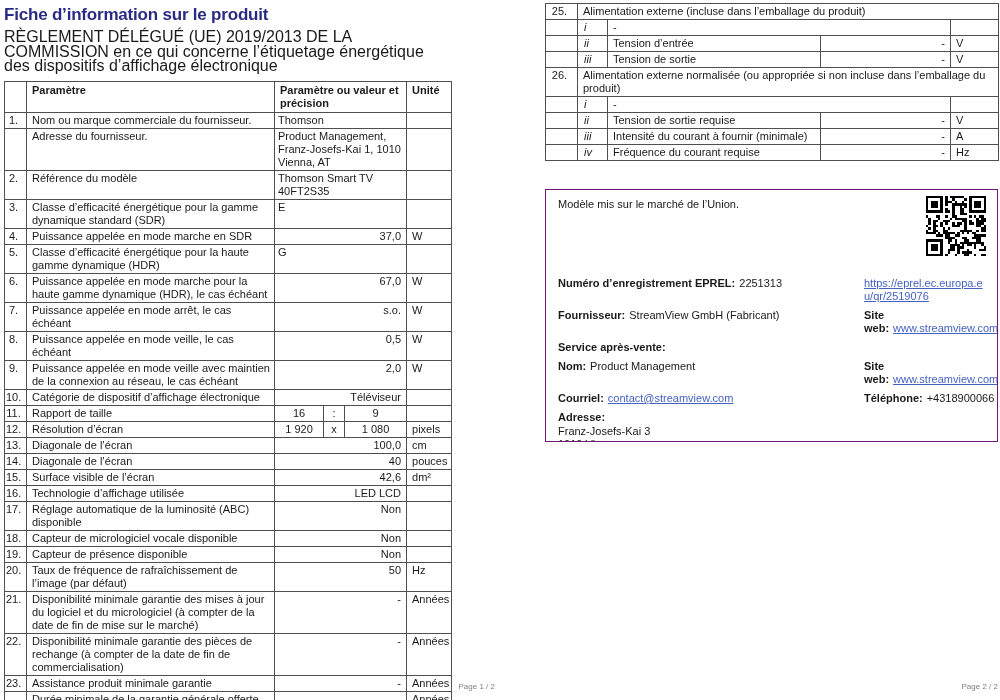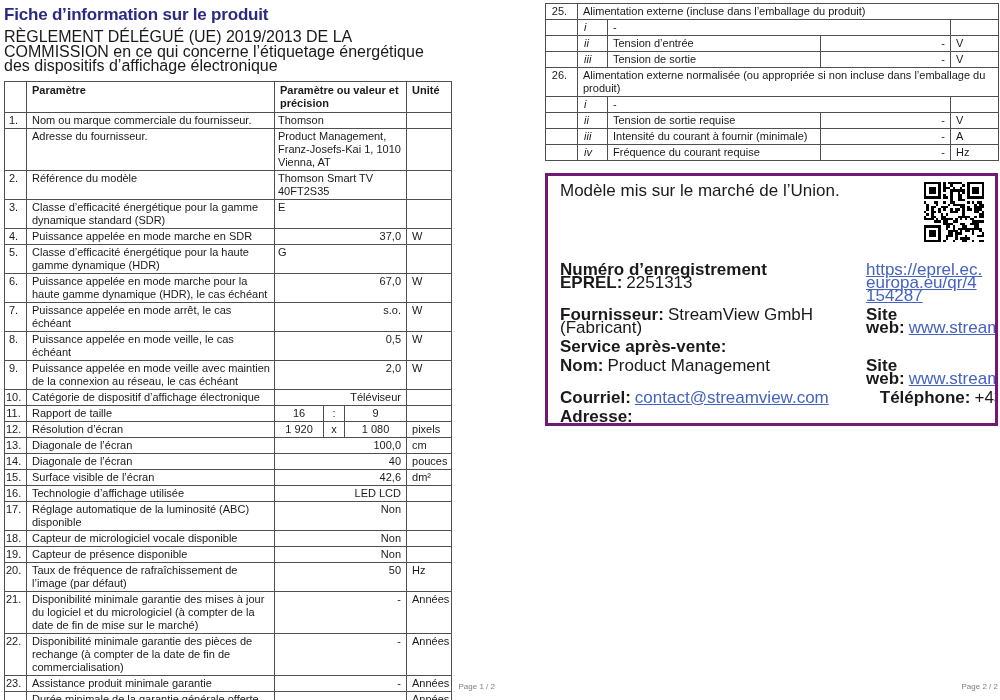--- a/index.html
+++ b/index.html
@@ -22,21 +22,21 @@
   .c-value { text-align:right; padding-right:5px; }
   .v-left  { text-align:left; }
   .c-split { text-align:center; white-space:nowrap; }
   .c-unit  { padding-left:5px; }
   .c-sub   { font-style:italic; padding-left:6px; }
 
   .page-footer { position:absolute; top:682px; font-size:8px; color:#7f7f7f; text-align:right; }
   #footer1 { left:4px; width:491px; }
   #footer2 { left:545px; width:453px; }
 
-  .info-box { position:relative; margin-top:12px; border:3px solid #701a75; height:253px; padding:8px 12px; overflow:hidden; font-size:17px; line-height:13px; }
+  .info-box { position:relative; margin-top:28px; border:1px solid #701a75; height:253px; padding:8px 12px; overflow:hidden; font-size:11px; line-height:13px; }
   .ib-model { margin-bottom:0; }
   .qr { position:absolute; top:6px; right:11px; width:60px; height:60px; }
   .ib-row { display:flex; margin-bottom:6px;gap:43px; }
   .ib-left { flex:0 0 263px; padding-right:8px; }
   .ib-right { flex:1 1 auto; }
   .ib-eprel { margin-top:66px; }
   .b { font-weight:bold; }
   .gap { margin-right:4px; }
   .lnk { color:#4562c1; text-decoration:underline; cursor:pointer; }
   .brk { word-break:break-all; display:inline-block; max-width:178px; }
@@ -516,21 +516,21 @@
         <rect x="0" y="18" width="7" height="7" fill="#000"></rect>
         <rect x="1" y="19" width="5" height="5" fill="#fff"></rect>
         <rect x="2" y="20" width="3" height="3" fill="#000"></rect>
       </svg>
 
     <div class="ib-row ib-eprel">
       <div class="ib-left">
         <span class="b gap">Numéro d’enregistrement EPREL:</span><span>2251313</span>
       </div>
       <div class="ib-right">
-        <a class="lnk brk" href="#">https://eprel.ec.europa.eu/qr/4154287</a>
+        <a class="lnk brk" href="#">https://eprel.ec.europa.eu/qr/2519076</a>
       </div>
     </div>
 
     <div class="ib-row">
       <div class="ib-left">
         <span class="b gap">Fournisseur:</span><span>StreamView GmbH (Fabricant)</span>
       </div>
       <div class="ib-right">
         <span class="b gap">Site web:</span><a class="lnk" href="#">www.streamview.com</a>
       </div>
@@ -556,19 +556,19 @@
       <div class="ib-left">
         <span class="b gap">Courriel:</span><a class="lnk" href="#">contact@streamview.com</a>
       </div>
       <div class="ib-right">
         <span class="b gap">Téléphone:</span><span>+4318900066</span>
       </div>
     </div>
 
     <div class="ib-address-lines">
       <div class="b">Adresse:</div>
-      <div>Franz-Josefs-Kai 1</div>
+      <div>Franz-Josefs-Kai 3</div>
       <div>1010 Vienna</div>
       <div>Autriche</div>
     </div>
   </div>
 </div>
 <div class="page-footer" id="footer2">Page 2 / 2</div>
 
 </body></html>

